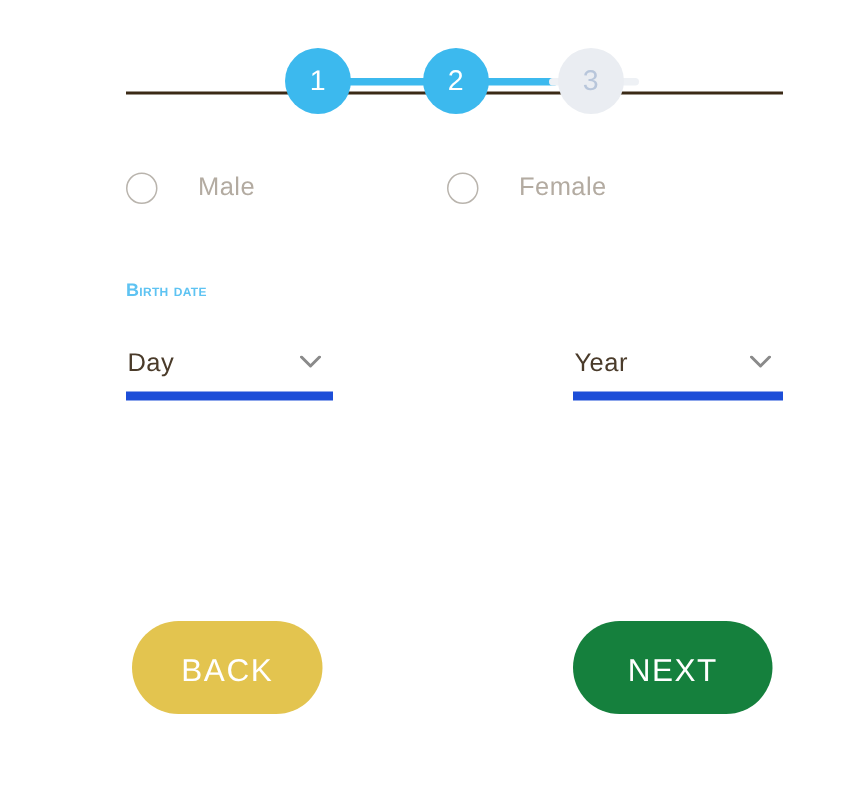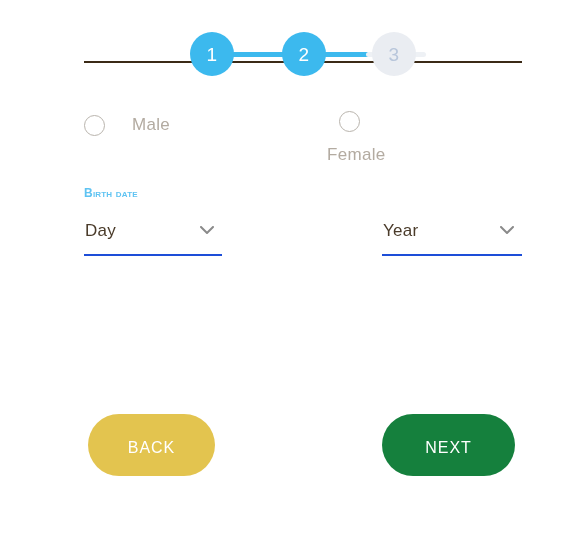--- a/index.html
+++ b/index.html
@@ -102,21 +102,21 @@
   .radio-option {
     position: absolute;
     top: 0;
     display: flex;
     align-items: center;
     height: 28px;
     cursor: pointer;
     gap: 13px;
   }
   .radio-option.male { left: 0; }
-  .radio-option.female { left: 229px; flex-direction: column; }
+  .radio-option.female { left: 214px; }
   .radio-mark {
     width: 21px;
     height: 21px;
     border: 1.5px solid #b9b4ad;
     border-radius: 50%;
     box-sizing: border-box;
     flex: none;
   }
   .radio-label {
     margin-left: 14px;
@@ -143,23 +143,23 @@
 
   .selects {
     position: absolute;
     left: 84px;
     top: 212px;
     width: 438px;
     height: 48px;
   }
   .select-field {
     position: absolute;
-    top: 0;
+    top: 11px;
     height: 44px;
-    border-bottom: 2px solid #1d4ed8;
+    border-bottom: 6px solid #1d4ed8;
     box-sizing: border-box;
     cursor: pointer;
   }
   .select-day   { left: 0;   width: 138px; }
   .select-month { left: 149px; width: 138px; }
   .select-year  { left: 298px; width: 140px; }
 
   .select-value {
     position: absolute;
     left: 1px;
@@ -178,21 +178,21 @@
   .chevron svg { display: block; }
 
   
   .btn {
     position: absolute;
     top: 414px;
     height: 62px;
     border: none;
     border-radius: 31px;
     color: #ffffff;
-    font-size: 23px;
+    font-size: 30px;
     font-family: "Liberation Sans", sans-serif;
     font-variant: small-caps;
     text-transform: lowercase;
     letter-spacing: 1px;
     cursor: pointer;
     padding: 0;
     display: flex;
     align-items: center;
     justify-content: center;
   }

